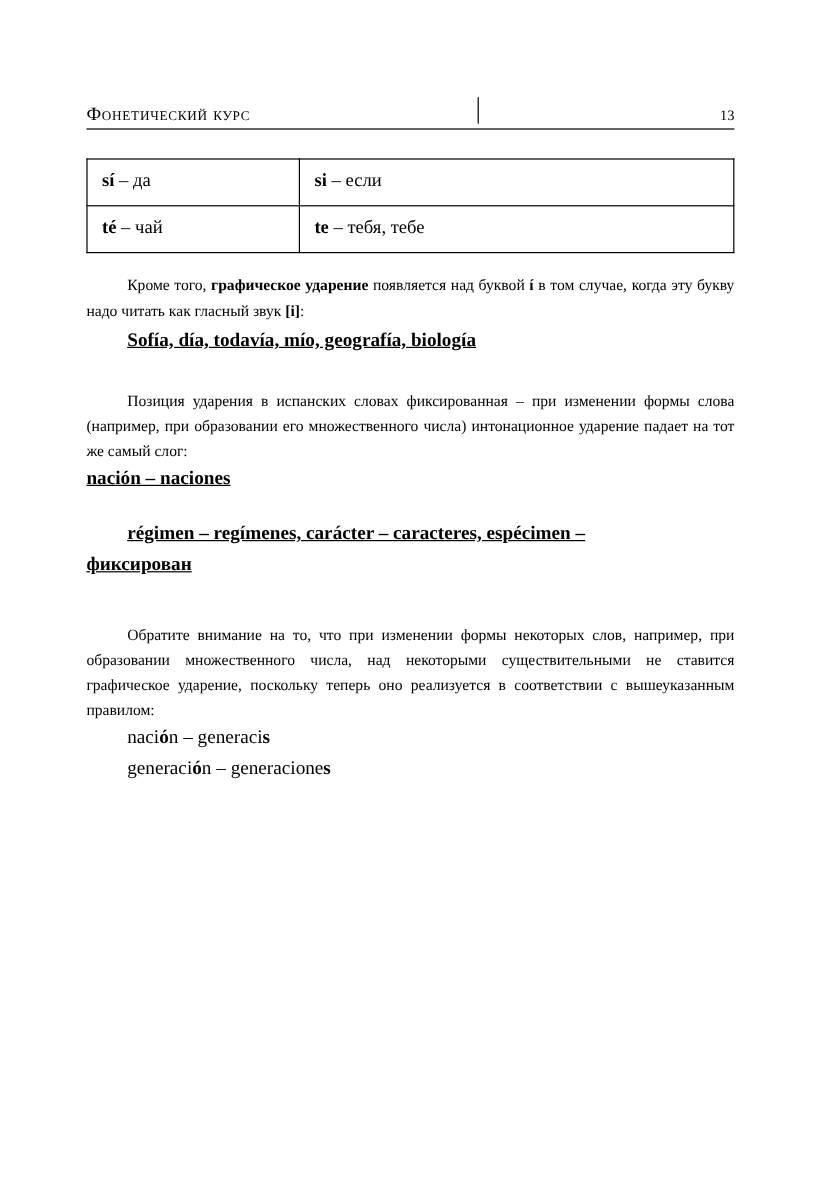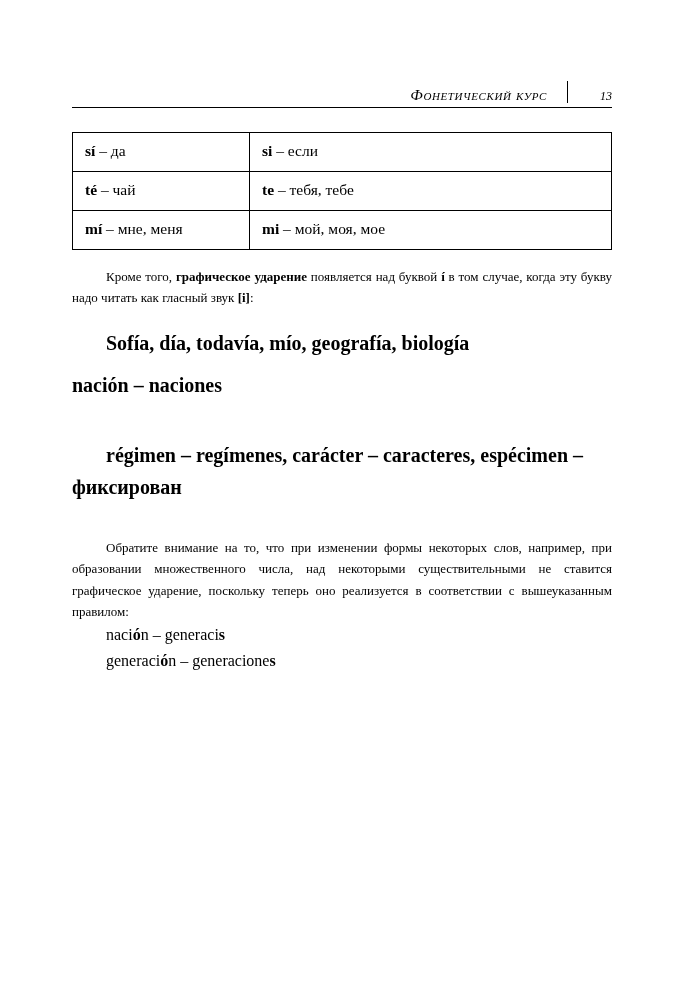--- a/index.html
+++ b/index.html
@@ -30,23 +30,22 @@
   }
 
   
   .header {
     position: relative;
     height: 34px;
   }
   .header-inner {
     display: flex;
     align-items: baseline;
-    justify-content: flex-end;
+    justify-content: space-between;
     height: 26px;
-    font-style: italic;
   }
   .header-title {
     font-variant: small-caps;
     font-size: 15.5px;
     letter-spacing: 0.6px;
     text-transform: lowercase;
     font-family: "Liberation Serif", serif;
   }
   .header-title::first-letter {
     text-transform: uppercase;
@@ -94,25 +93,26 @@
     font-size: 13px;
     line-height: 1.62;
     text-align: justify;
     text-justify: inter-word;
     margin: 16px 0 0 0;
     text-indent: 34px;
     hyphens: manual;
   }
 
   .example {
-    font-size: 20px;
+    font-size: 16px;
     line-height: 1.62;
     font-weight: bold;
-    margin: 19px 0 0 0;
+    margin: 2px 0 0 0;
     text-indent: 34px;
+    text-decoration: underline;
   }
   .example.justified {
     text-align: justify;
     text-indent: 34px;
   }
   .example.cont {
     text-indent: 0;
     margin-top: 0;
   }
   .plain-line {
@@ -143,32 +143,29 @@
     <table class="pairs">
       <tbody>
         <tr>
           <td class="col1"><b>sí</b><span> – да</span></td>
           <td><b>si</b><span> – если</span></td>
         </tr>
         <tr>
           <td class="col1"><b>té</b><span> – чай</span></td>
           <td><b>te</b><span> – тебя, тебе</span></td>
         </tr>
-        <tr>
-          <td class="col1"><b>mí</b><span> – мне, меня</span></td>
-          <td><b>mi</b><span> – мой, моя, мое</span></td>
-        </tr>
       </tbody>
     </table>
 
     <p class="para"><span>Кроме того, </span><b class="strong">графическое ударение</b><span> появляется над буквой </span><b class="strong">í</b><span> в том случае, когда эту букву надо читать как гласный звук </span><b class="strong">[i]</b><span>:</span></p>
     <p class="example">Sofía, día, todavía, mío, geografía, biología</p>
 
     <div class="spacer-sm"></div>
 
+    <p class="para">Позиция ударения в испанских словах фиксирован­ная – при изменении формы слова (например, при об­разовании его множественного числа) интонационное ударение падает на тот же самый слог:</p>
     <p class="example cont">nación – naciones</p>
 
     <div class="spacer-md"></div>
 
     <p class="example justified">régimen – regímenes, carácter – caracteres, espécimen –</p>
     <p class="example cont">фиксирован</p>
 
     <div class="spacer-md"></div>
 
     <p class="para">Обратите внимание на то, что при изменении фор­мы некоторых слов, например, при образовании множе­ственного числа, над некоторыми существительными не ставится графическое ударение, поскольку теперь оно реализуется в соответствии с вышеуказанным правилом:</p>

